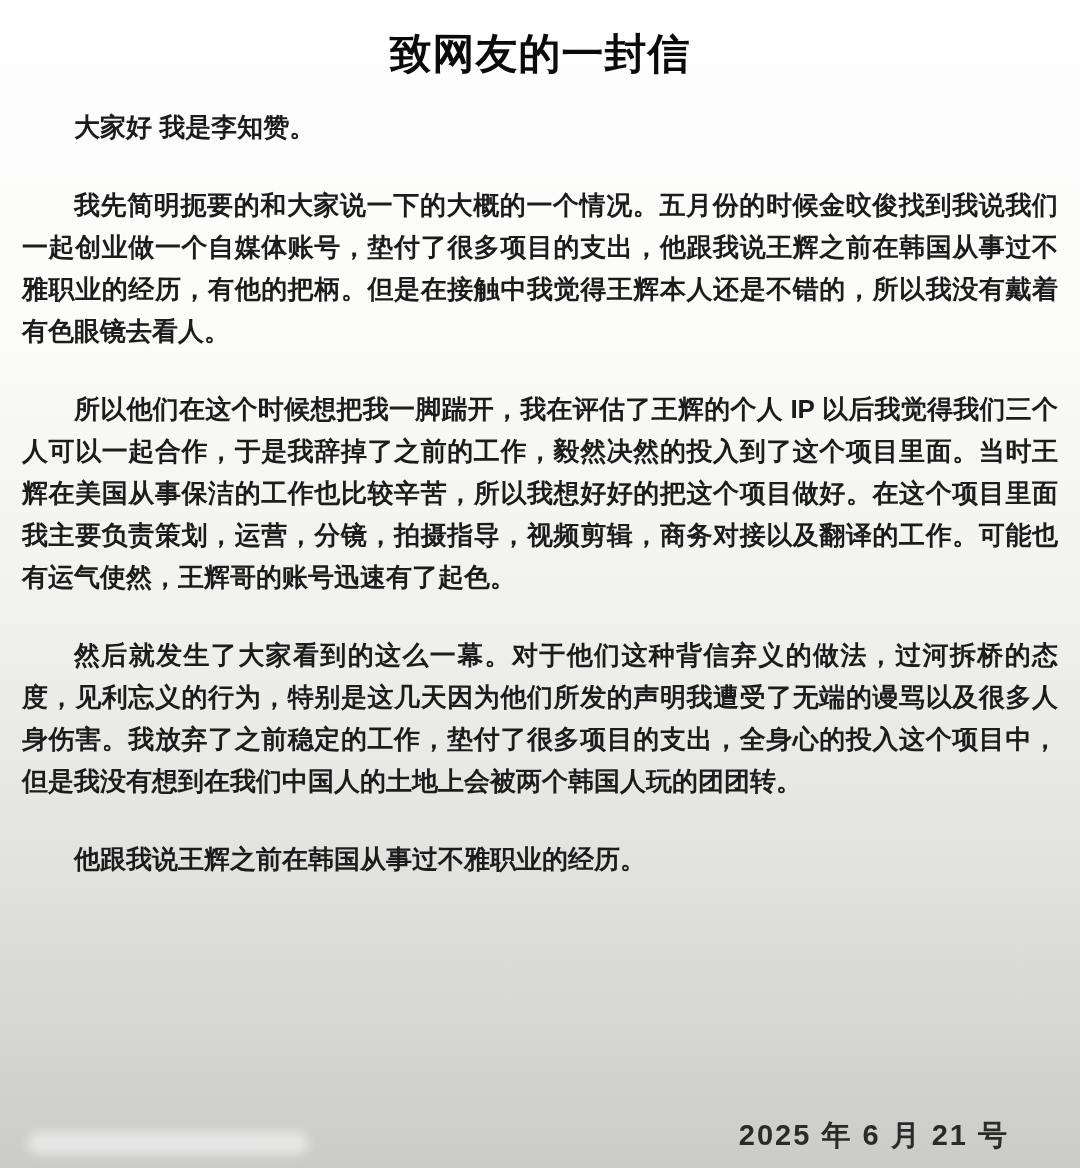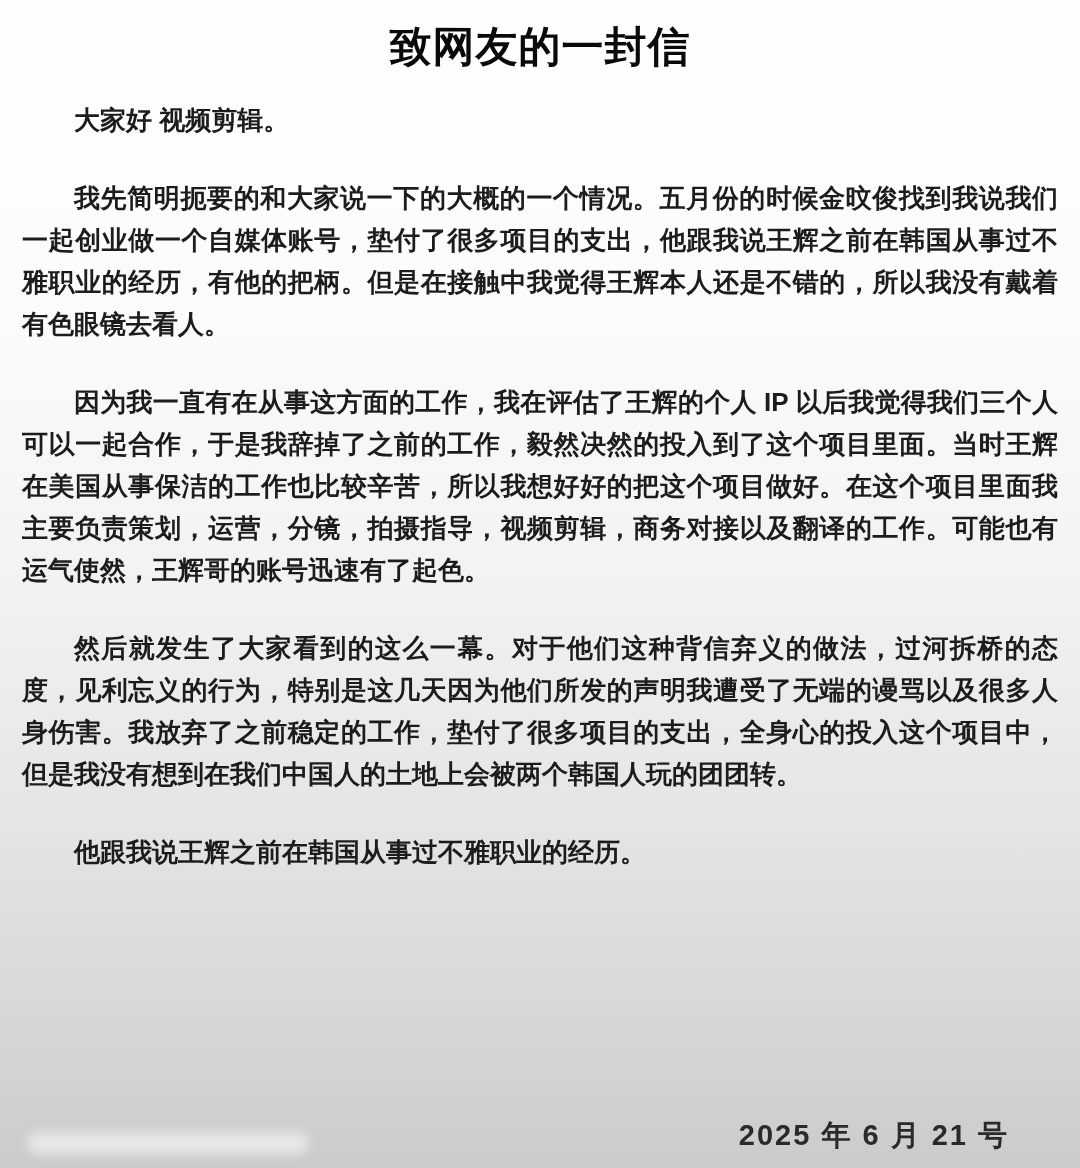--- a/index.html
+++ b/index.html
@@ -17,21 +17,21 @@
       #fbfbfa 28%,
       #f2f2f1 50%,
       #e5e5e4 70%,
       #d6d6d5 88%,
       #cbcbca 100%);
     font-family: "Liberation Sans", "DejaVu Sans", sans-serif;
     color: #1c1c1c;
   }
   .letter {
     box-sizing: border-box;
-    padding: 21px 22px 0 22px;
+    padding: 28px 22px 0 22px;
   }
   .letter-title {
     margin: 0 0 26px 0;
     text-align: center;
     font-size: 42px;
     line-height: 52px;
     font-weight: bold;
     color: #0a0a0a;
     letter-spacing: 1px;
   }
@@ -66,22 +66,22 @@
     pointer-events: none;
   }
 </style>
 </head>
 <body>
 
 <div class="page">
   <div class="letter">
     <h1 class="letter-title">致网友的一封信</h1>
     <div class="letter-body">
-      <p>大家好 视频剪辑。</p>
+      <p>大家好 我是李知赞。</p>
       <p>我先简明扼要的和大家说一下的大概的一个情况。五月份的时候金旼俊找到我说我们一起创业做一个自媒体账号，垫付了很多项目的支出，他跟我说王辉之前在韩国从事过不雅职业的经历，有他的把柄。但是在接触中我觉得王辉本人还是不错的，所以我没有戴着有色眼镜去看人。</p>
-      <p>因为我一直有在从事这方面的工作，我在评估了王辉的个人 IP 以后我觉得我们三个人可以一起合作，于是我辞掉了之前的工作，毅然决然的投入到了这个项目里面。当时王辉在美国从事保洁的工作也比较辛苦，所以我想好好的把这个项目做好。在这个项目里面我主要负责策划，运营，分镜，拍摄指导，视频剪辑，商务对接以及翻译的工作。可能也有运气使然，王辉哥的账号迅速有了起色。</p>
+      <p>所以他们在这个时候想把我一脚踹开，我在评估了王辉的个人 IP 以后我觉得我们三个人可以一起合作，于是我辞掉了之前的工作，毅然决然的投入到了这个项目里面。当时王辉在美国从事保洁的工作也比较辛苦，所以我想好好的把这个项目做好。在这个项目里面我主要负责策划，运营，分镜，拍摄指导，视频剪辑，商务对接以及翻译的工作。可能也有运气使然，王辉哥的账号迅速有了起色。</p>
       <p>然后就发生了大家看到的这么一幕。对于他们这种背信弃义的做法，过河拆桥的态度，见利忘义的行为，特别是这几天因为他们所发的声明我遭受了无端的谩骂以及很多人身伤害。我放弃了之前稳定的工作，垫付了很多项目的支出，全身心的投入这个项目中，但是我没有想到在我们中国人的土地上会被两个韩国人玩的团团转。</p>
       <p>他跟我说王辉之前在韩国从事过不雅职业的经历。</p>
     </div>
   </div>
   <div class="watermark-smudge"></div>
   <div class="letter-date">2025 年 6 月 21 号</div>
 </div>
 
 </body></html>

